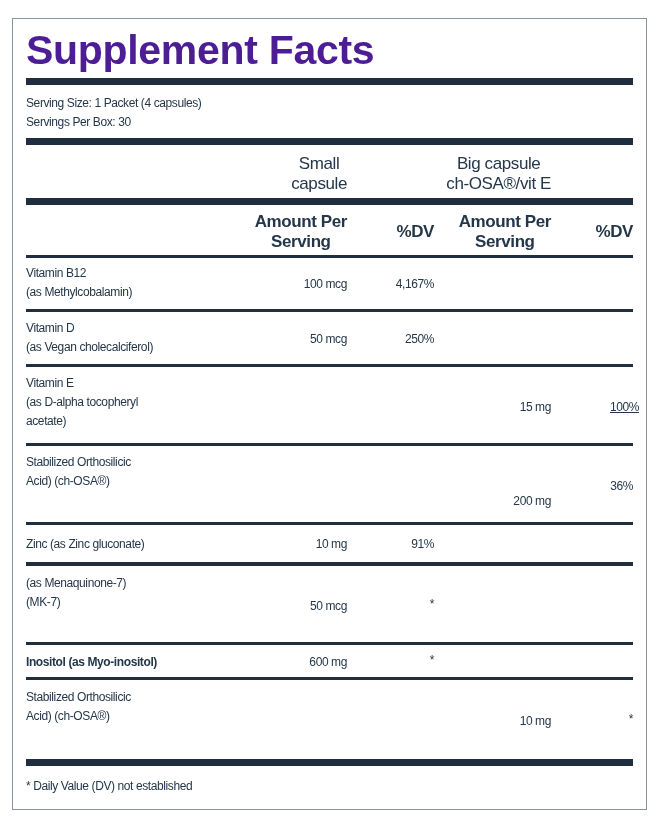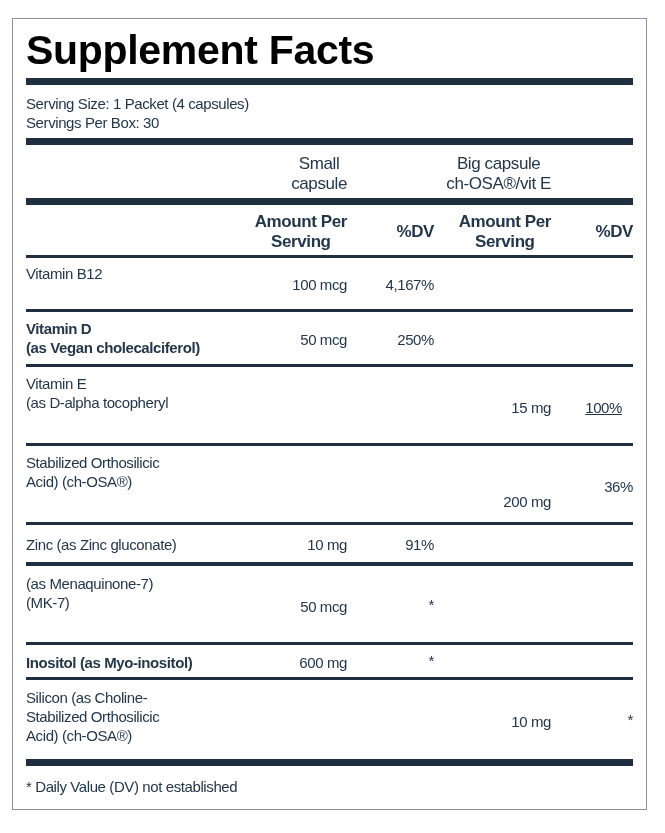--- a/index.html
+++ b/index.html
@@ -2,26 +2,26 @@
 <html><head>
 <meta charset="utf-8">
 <style>
   html, body { margin: 0; padding: 0; background: #ffffff; }
   body { width: 665px; height: 833px; position: relative; overflow: hidden;
          font-family: "Liberation Sans", sans-serif; color: #24374a; }
   .frame { position: absolute; left: 12px; top: 18px; width: 635px; height: 792px;
            border: 1.5px solid #8a939c; box-sizing: border-box; background: #fff; }
   .abs { position: absolute; }
   .title { left: 26px; top: 26px; font-size: 41px; font-weight: bold; letter-spacing: -0.3px;
-           color: #000000; white-space: nowrap; line-height: 48px; }
+           color: #4c1d95; white-space: nowrap; line-height: 48px; }
   .bar { position: absolute; left: 26px; width: 607px; background: #1f2f40; }
   .thick { height: 7px; }
   .mid { height: 4px; }
   .thin { height: 3px; }
-  .txt { font-size: 15px; line-height: 19px; letter-spacing: -0.4px; color: #24374a; white-space: nowrap; }
+  .txt { font-size: 12px; line-height: 19px; letter-spacing: -0.4px; color: #24374a; white-space: nowrap; }
   .bold { font-weight: bold; }
   .r { text-align: center; }
   .hdr { font-size: 17px; line-height: 20px; letter-spacing: -0.4px; white-space: nowrap; }
 </style>
 </head>
 <body>
 
 <div class="frame"></div>
 
 <div class="abs title">Supplement Facts</div>
@@ -48,39 +48,41 @@
 <div class="abs hdr bold r" style="right:231px; top:222px;">%DV</div>
 <div class="abs hdr bold r" style="right:114px; top:212px;">
   <div>Amount Per</div>
   <div>Serving</div>
 </div>
 <div class="abs hdr bold r" style="right:32px; top:222px;">%DV</div>
 <div class="bar thin" style="top:255px"></div>
 
 <div class="abs txt" style="left:26px; top:264px;">
   <div>Vitamin B12</div>
+  <div>(as Methylcobalamin)</div>
 </div>
 <div class="abs txt r" style="right:318px; top:275px;">100 mcg</div>
 <div class="abs txt r" style="right:231px; top:275px;">4,167%</div>
 <div class="bar thin" style="top:309px"></div>
 
-<div class="abs txt" style="left:26px; top:319px;font-weight:bold;">
+<div class="abs txt" style="left:26px; top:319px;">
   <div>Vitamin D</div>
   <div>(as Vegan cholecalciferol)</div>
 </div>
 <div class="abs txt r" style="right:318px; top:330px;">50 mcg</div>
 <div class="abs txt r" style="right:231px; top:330px;">250%</div>
 <div class="bar thin" style="top:364px"></div>
 
 <div class="abs txt" style="left:26px; top:374px;">
   <div>Vitamin E</div>
   <div>(as D-alpha tocopheryl</div>
+  <div>acetate)</div>
 </div>
 <div class="abs txt r" style="right:114px; top:398px;">15 mg</div>
-<div class="abs txt r" style="right:43px; top:398px;text-decoration:underline;">100%</div>
+<div class="abs txt r" style="right:26px; top:398px;text-decoration:underline;">100%</div>
 <div class="bar thin" style="top:443px"></div>
 
 <div class="abs txt" style="left:26px; top:453px;">
   <div>Stabilized Orthosilicic</div>
   <div>Acid)  (ch-OSA®)</div>
 </div>
 <div class="abs txt r" style="right:114px; top:492px;">200 mg</div>
 <div class="abs txt r" style="right:32px; top:477px;">36%</div>
 <div class="bar thin" style="top:522px"></div>
 
@@ -100,21 +102,20 @@
 <div class="bar thin" style="top:642px"></div>
 
 <div class="abs txt" style="left:26px; top:653px;font-weight:bold;">
   <div>Inositol (as Myo-inositol)</div>
 </div>
 <div class="abs txt r" style="right:318px; top:653px;">600 mg</div>
 <div class="abs txt r" style="right:231px; top:651px;">*</div>
 <div class="bar thin" style="top:677px"></div>
 
 <div class="abs txt" style="left:26px; top:688px;">
-  <div>Silicon (as Choline-</div>
   <div>Stabilized Orthosilicic</div>
   <div>Acid)  (ch-OSA®)</div>
 </div>
 <div class="abs txt r" style="right:114px; top:712px;">10 mg</div>
 <div class="abs txt r" style="right:32px; top:710px;">*</div>
 <div class="bar thick" style="top:759px"></div>
 
 <div class="abs txt" style="left:26px; top:777px;">* Daily Value (DV) not established</div>
 
 </body></html>

